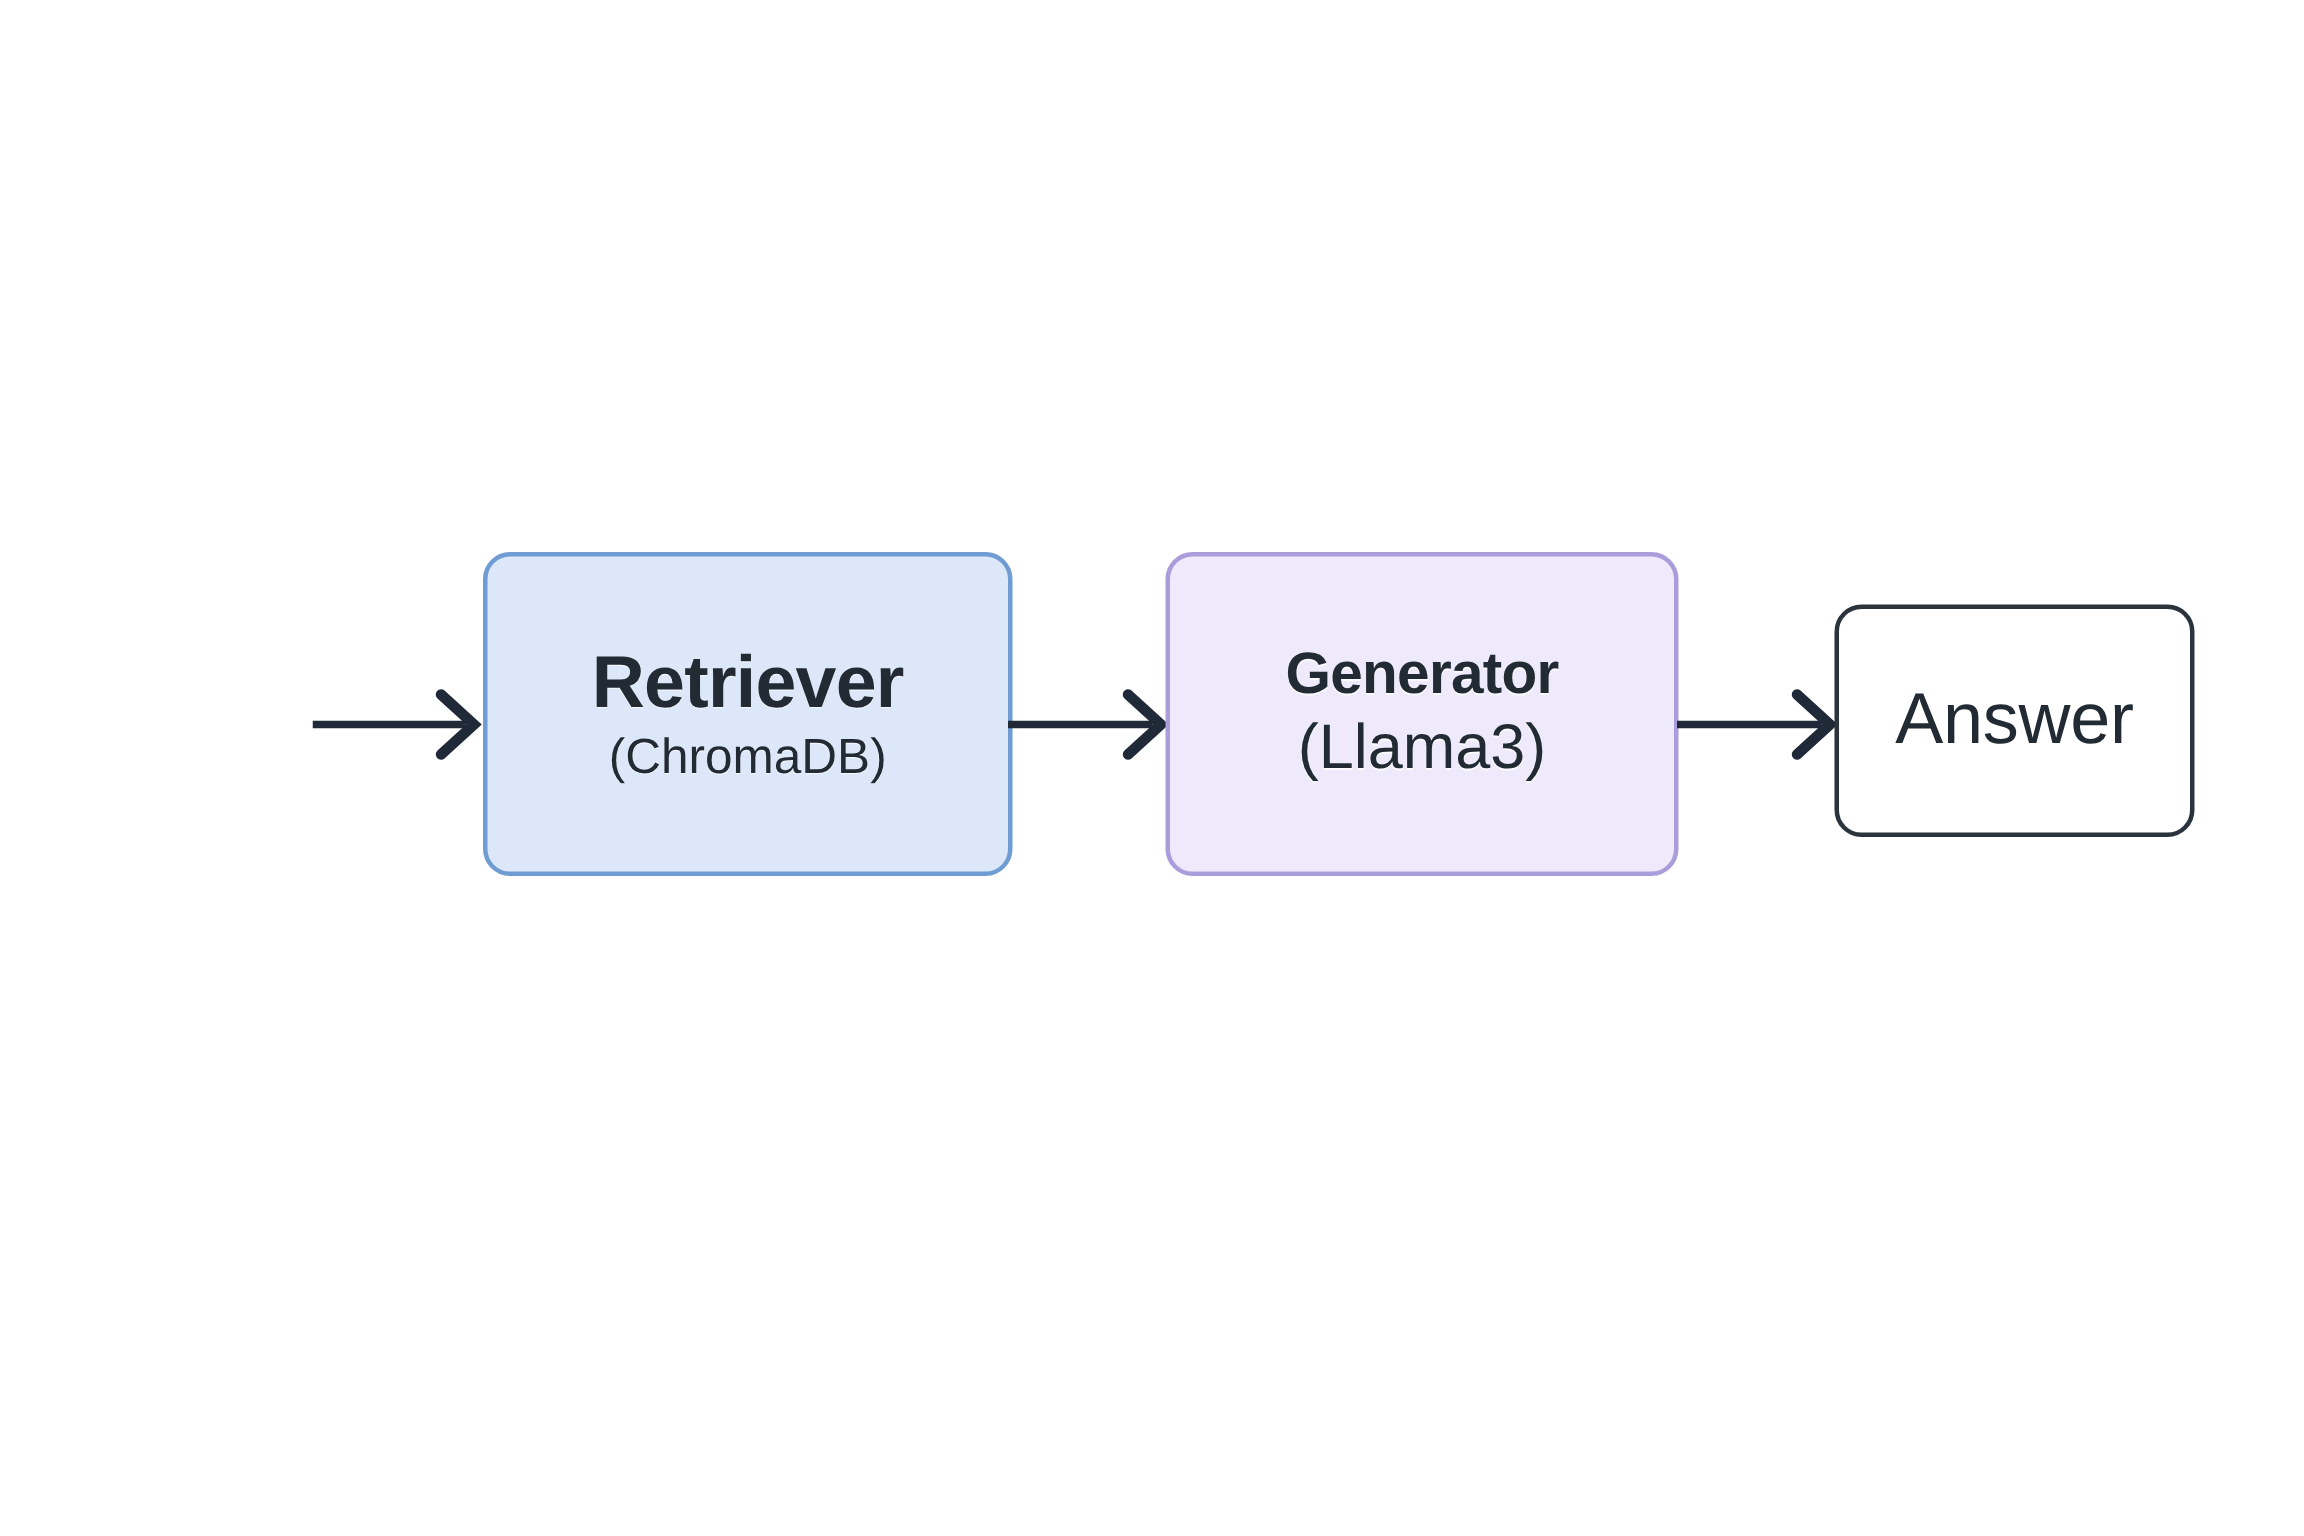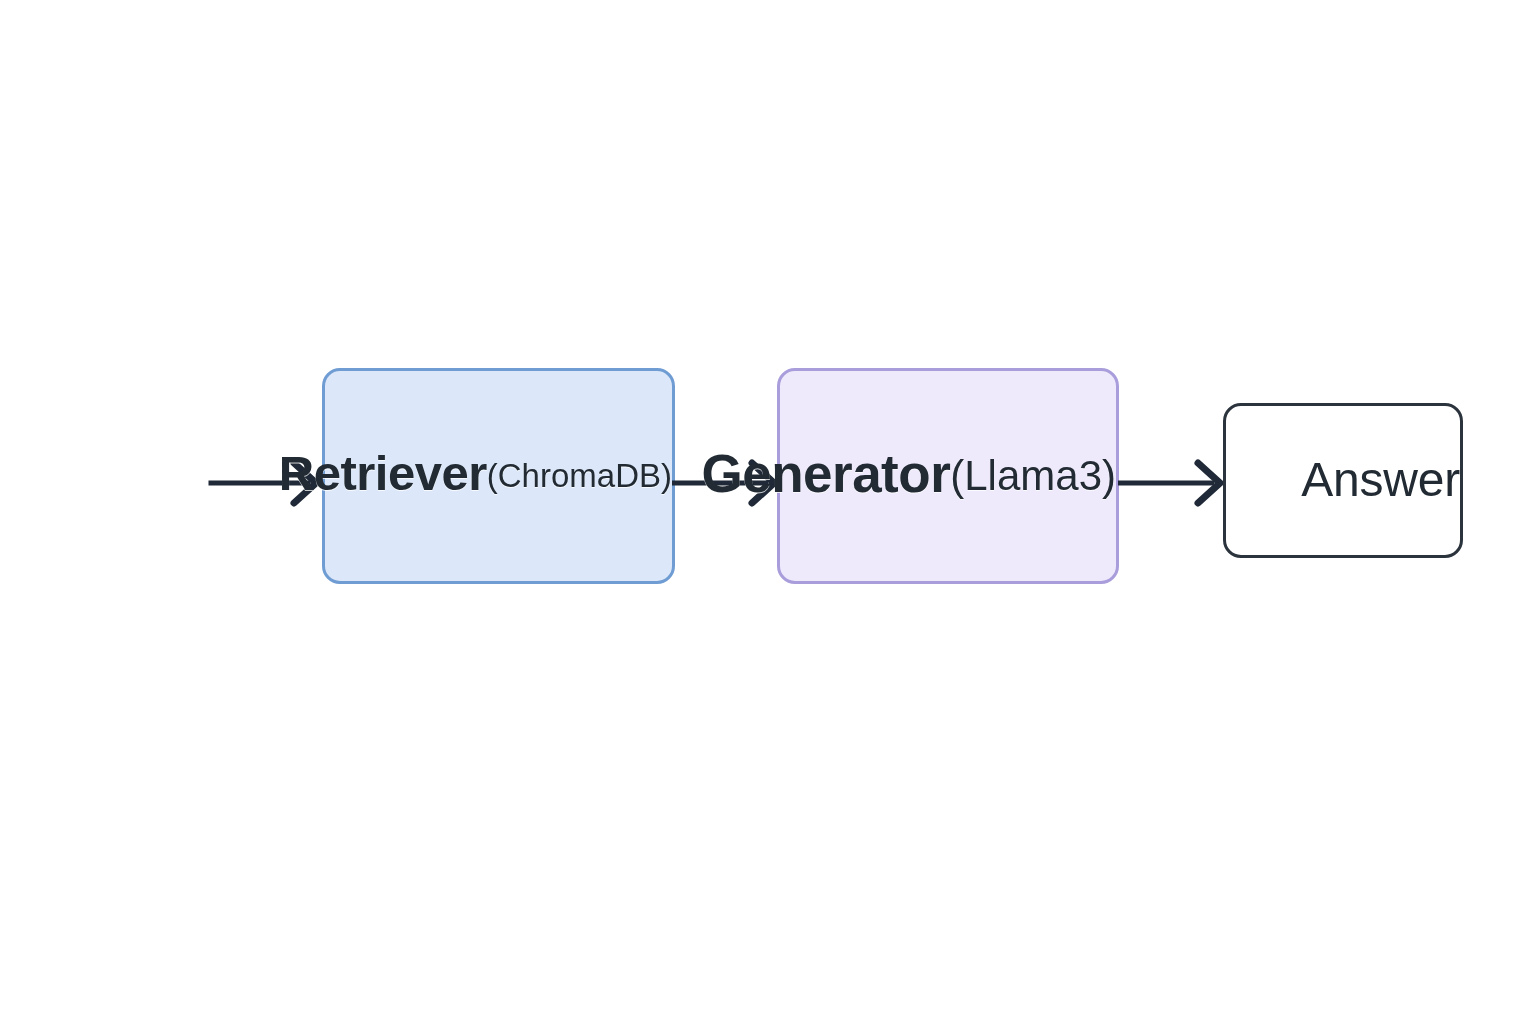--- a/index.html
+++ b/index.html
@@ -47,23 +47,23 @@
     color: #2b333c;
     letter-spacing: -0.3px;
     text-shadow: 0 1px 0 rgba(255,255,255,0.85);
   }
 
   
   .node-box {
     position: absolute;
     box-sizing: border-box;
     display: flex;
-    flex-direction: row;
+    flex-direction: column;
     align-items: center;
-    justify-content: flex-end;
+    justify-content: center;
     text-align: center;
   }
   .node-title {
     font-weight: bold;
     color: #222b33;
     letter-spacing: -0.5px;
     line-height: 1.05;
     text-shadow: 0 1px 0 rgba(255,255,255,0.75);
   }
   .node-sub {
@@ -89,21 +89,21 @@
   
   #node-generator {
     left: 777px;
     top: 368px;
     width: 342px;
     height: 216px;
     background: #eeeafb;
     border: 3px solid #a99ddb;
     border-radius: 18px;
   }
-  #node-generator .node-title { font-size: 53px; margin-bottom: 4px; }
+  #node-generator .node-title { font-size: 39px; margin-bottom: 4px; }
   #node-generator .node-sub   { font-size: 42px; }
 
   
   #node-answer {
     left: 1223px;
     top: 403px;
     width: 240px;
     height: 155px;
     background: #ffffff;
     border: 3px solid #2b333c;

